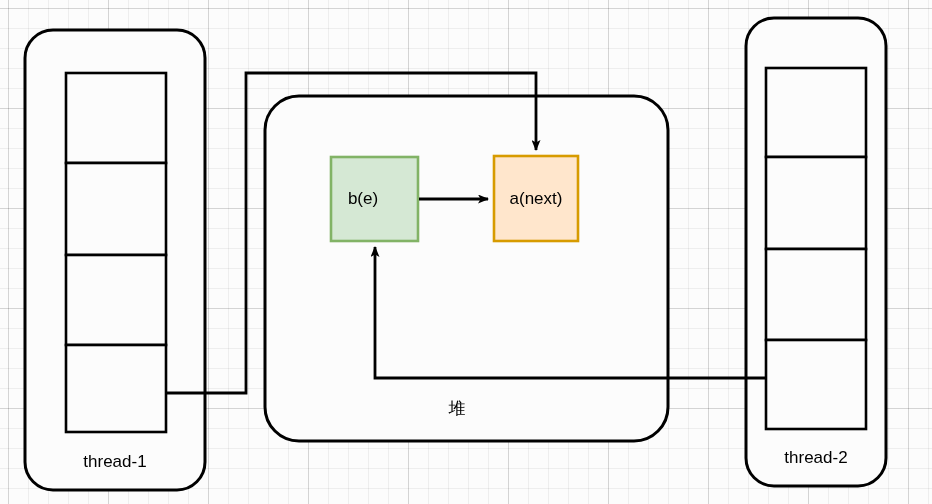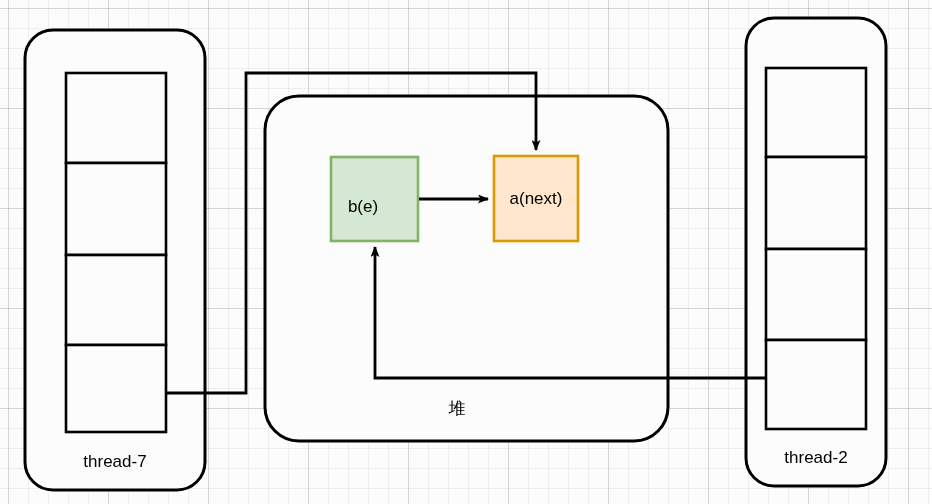--- a/index.html
+++ b/index.html
@@ -84,23 +84,23 @@
 
     <path d="M 766 378 L 375 378 L 375 247" fill="none" stroke="#000000" stroke-width="2.8" marker-end="url(#arrowhead)"></path>
 
     <rect x="331" y="157" width="87" height="84" fill="#d5e8d4" stroke="#82b366" stroke-width="2.6"></rect>
 
     <rect x="494" y="156" width="84" height="85" fill="#ffe6cc" stroke="#d79b00" stroke-width="2.6"></rect>
 
     <path d="M 419 199 L 488 199" fill="none" stroke="#000000" stroke-width="2.8" marker-end="url(#arrowhead)"></path>
   </svg>
 
-  <div class="node-label" style="left:331px; top:157px; width:64px; height:84px;margin-top:8px;">b(e)</div>
+  <div class="node-label" style="left:331px; top:157px; width:64px; height:84px;">b(e)</div>
 
   <div class="node-label" style="left:494px; top:156px; width:84px; height:85px;text-align:center;">a(next)</div>
 
   <div class="lbl" style="left:357px; top:400px; width:200px;">堆</div>
 
-  <div class="lbl" style="left:25px; top:453px; width:180px;">thread-7</div>
+  <div class="lbl" style="left:25px; top:453px; width:180px;">thread-1</div>
 
   <div class="lbl" style="left:736px; top:449px; width:160px;">thread-2</div>
 
 </div>
 
 </body></html>

